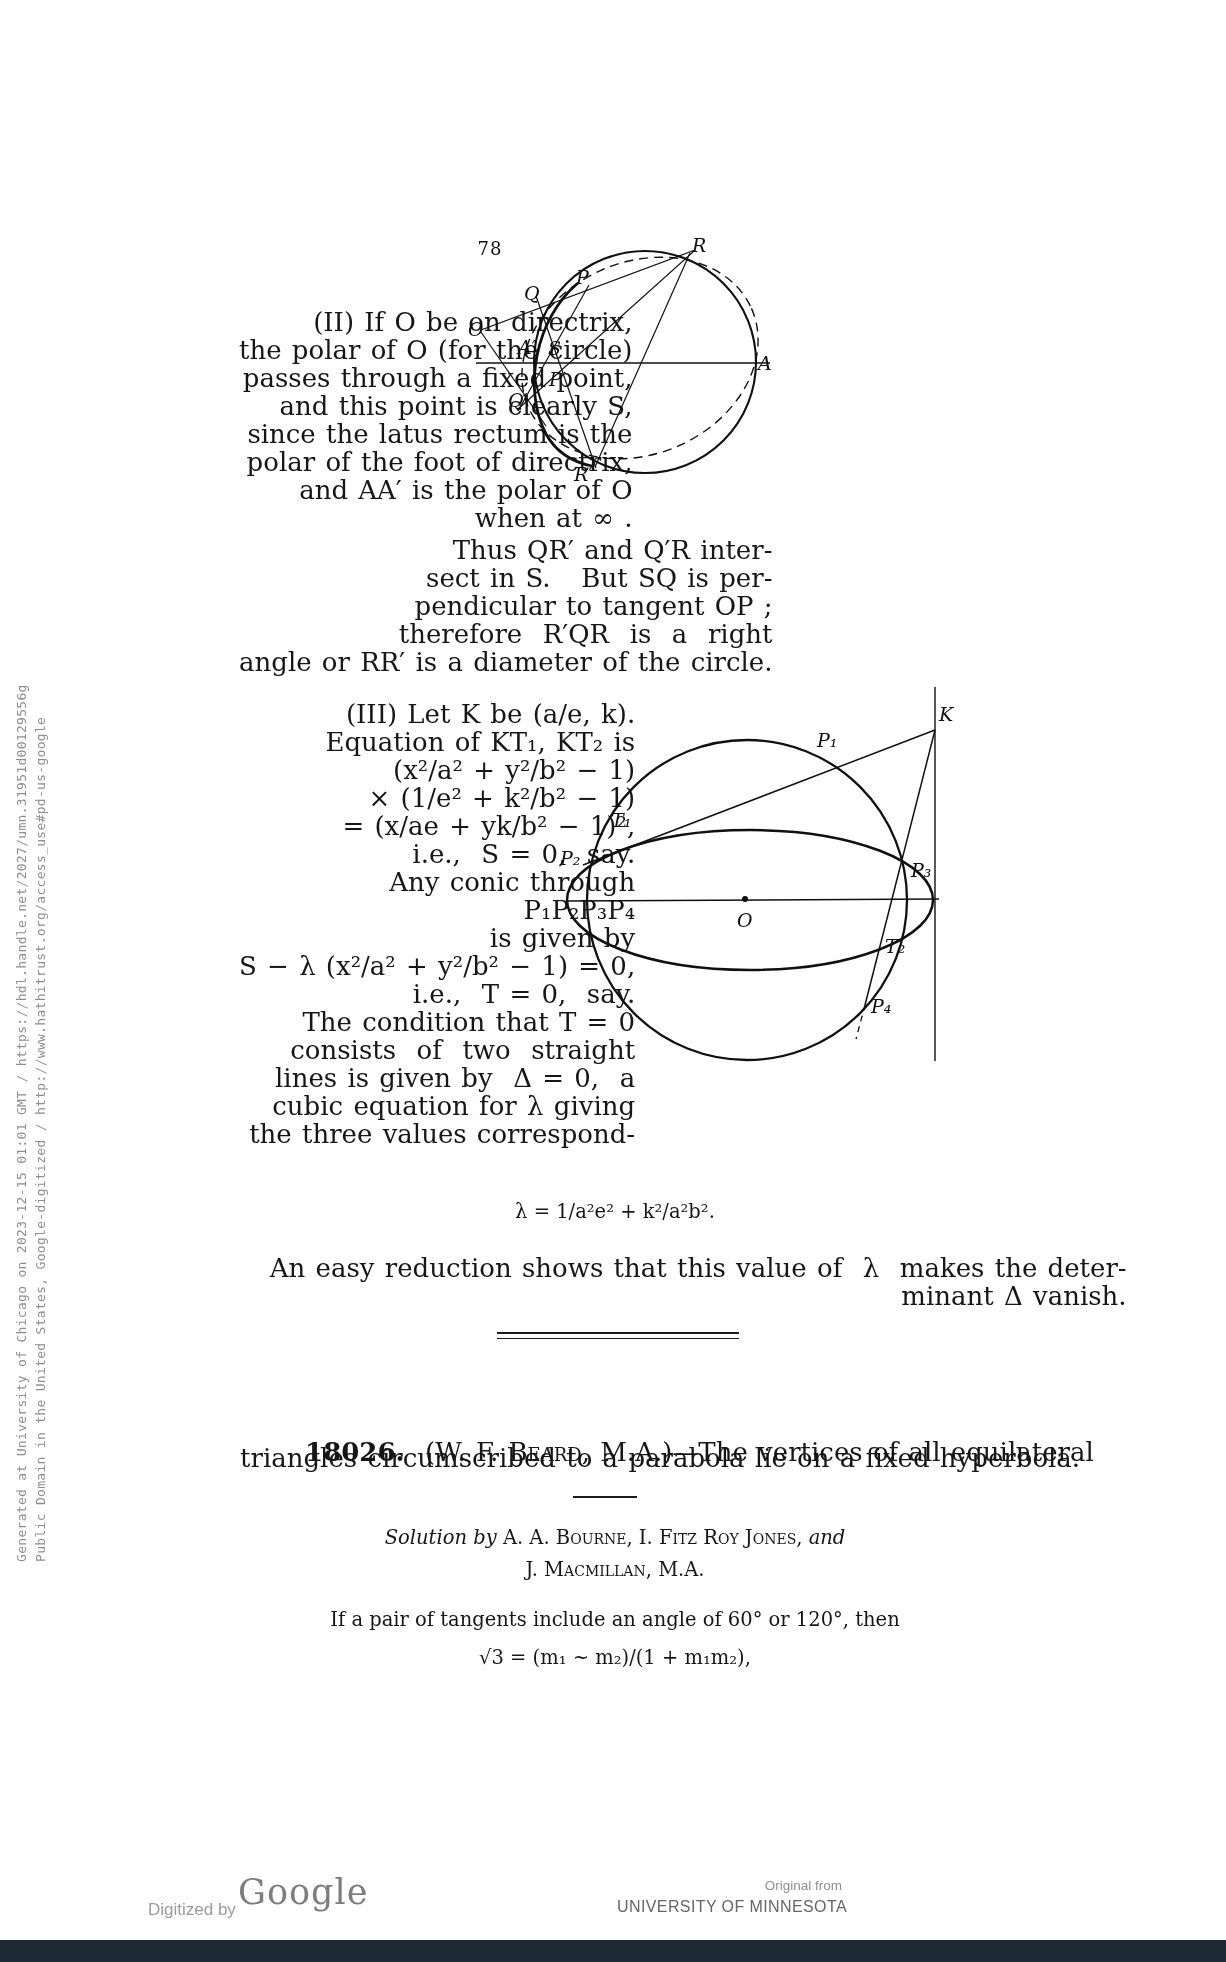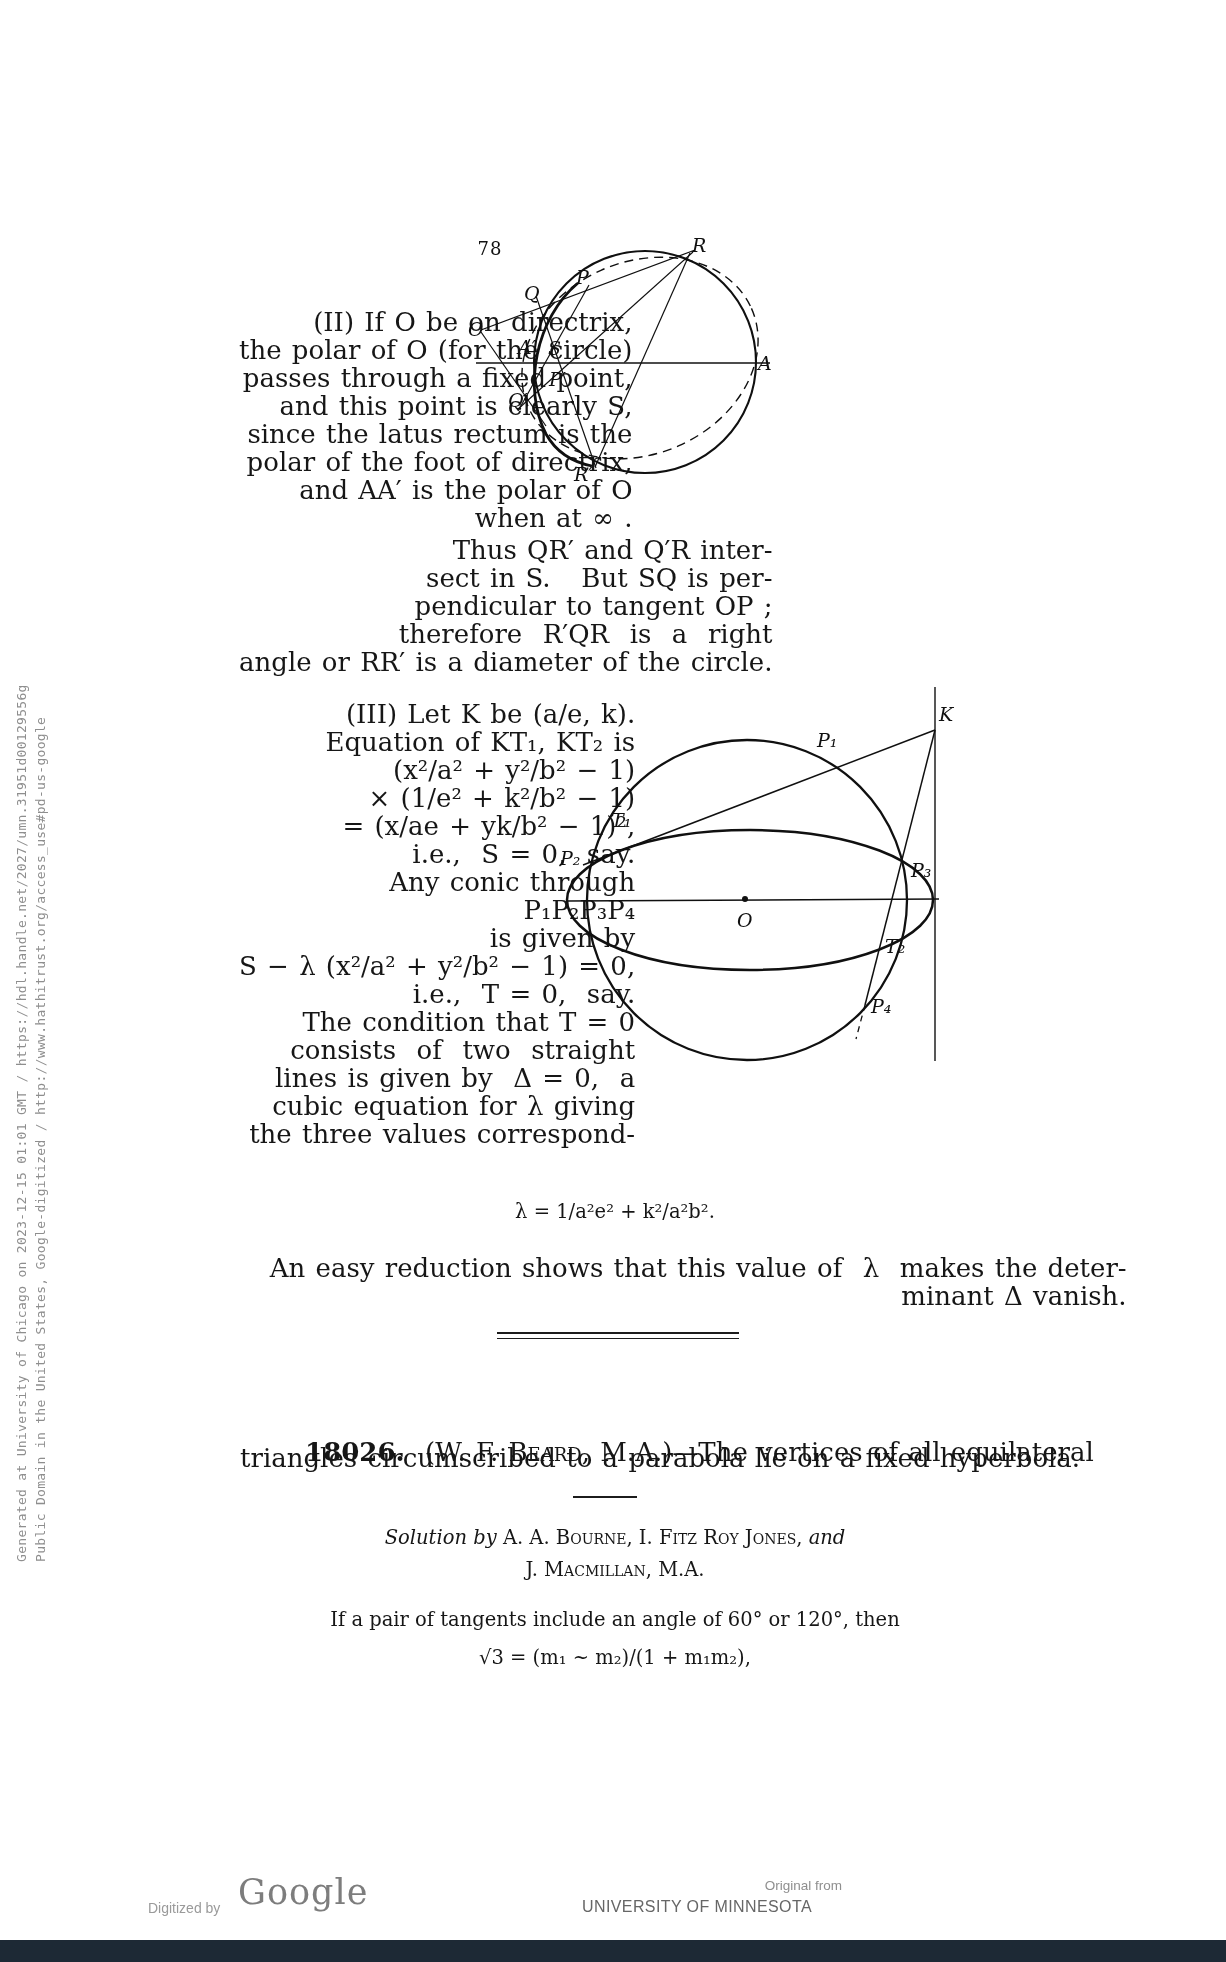--- a/index.html
+++ b/index.html
@@ -15,26 +15,26 @@
   .margin-rot{position:absolute;left:12px;top:1562px;transform:rotate(-90deg);transform-origin:0 0;
               font-family:"DejaVu Sans Mono","Liberation Mono",monospace;font-size:13px;
               line-height:19px;color:#8e8e8e;white-space:nowrap;letter-spacing:0.3px;}
   .rule-double{position:absolute;left:497px;top:1332px;width:242px;height:4px;
                border-top:2.5px solid #1c1c1c;border-bottom:1.5px solid #1c1c1c;}
   .rule-short{position:absolute;left:573px;top:1496px;width:64px;border-top:2px solid #1c1c1c;}
   .fig{position:absolute;overflow:visible;}
   .fig text{font-family:"DejaVu Serif","DejaVu Sans",serif;font-style:italic;font-size:19px;fill:#101010;}
   .fig .stroke{fill:none;stroke:#101010;}
   .dig-by{position:absolute;left:148px;top:1900px;font-family:"Liberation Sans","DejaVu Sans",sans-serif;
-          font-size:14px;color:#9a9a9a;}
+          font-size:17px;color:#9a9a9a;}
   .google-logo{position:absolute;left:226px;top:1872px;font-family:"DejaVu Serif",serif;
                font-size:35px;color:#7d7d7d;letter-spacing:1px;margin-left:12px;}
   .orig-from{position:absolute;left:622px;top:1878px;width:220px;text-align:right;
              font-family:"Liberation Sans","DejaVu Sans",sans-serif;font-size:13.5px;color:#8f8f8f;}
-  .institution{position:absolute;left:582px;top:1898px;width:300px;
+  .institution{position:absolute;left:582px;top:1898px;width:300px;text-align:center;
                font-family:"Liberation Sans","DejaVu Sans",sans-serif;font-size:16px;color:#666;
                letter-spacing:0.4px;}
   .bottom-bar{position:absolute;left:0;bottom:0;width:1226px;height:22px;background:#1d2935;}
   b{font-weight:bold;}
 </style>
 </head>
 <body>
 
 <div class="page">
 

